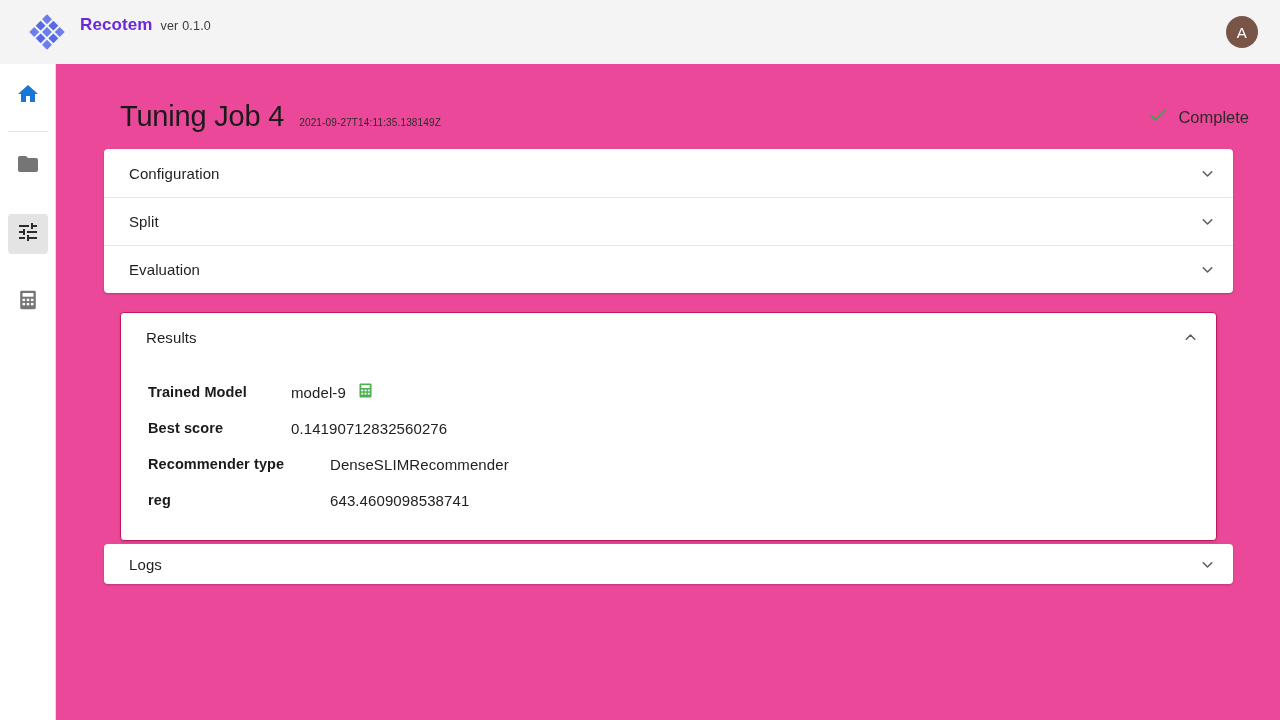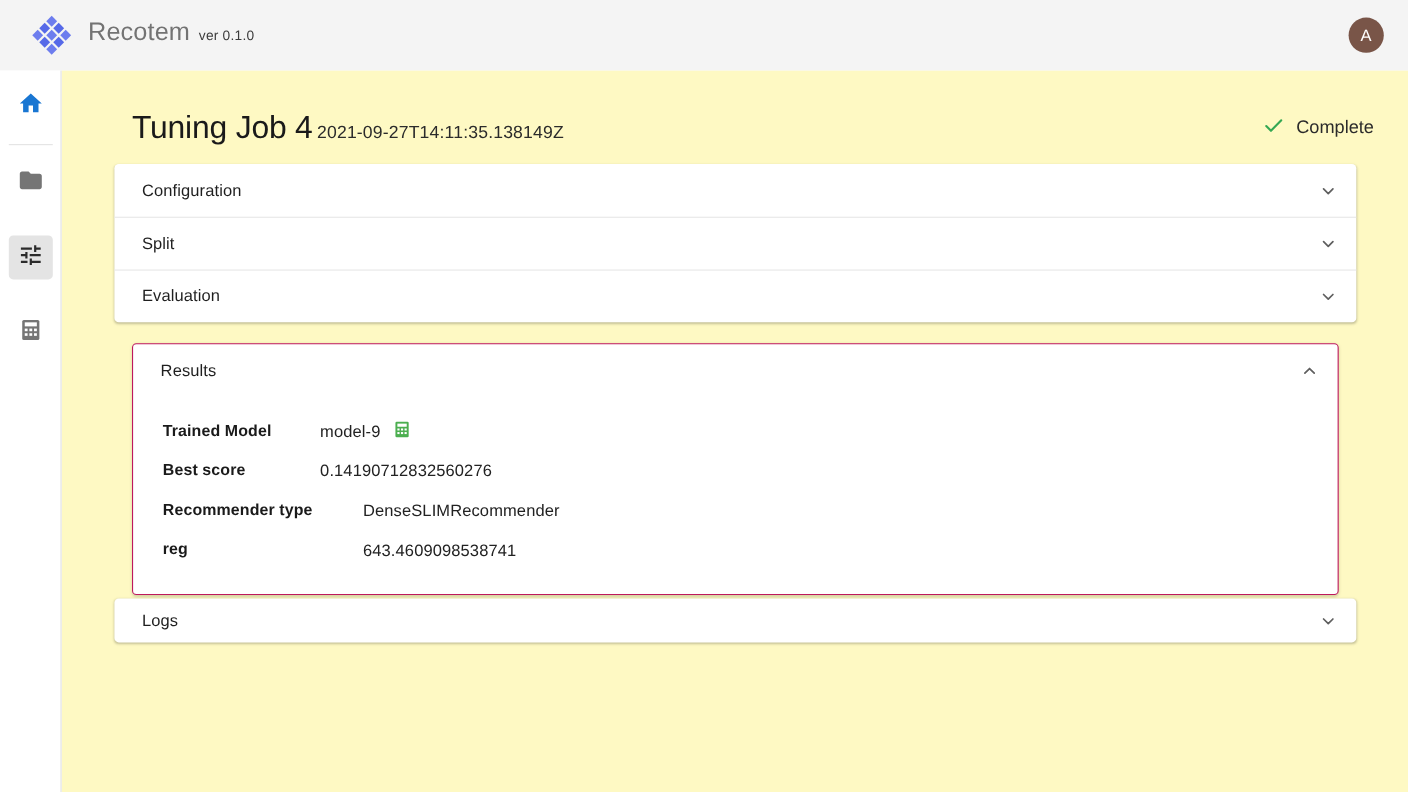--- a/index.html
+++ b/index.html
@@ -37,24 +37,24 @@
     transform: translate(-50%,-50%) rotate(45deg);
     display: grid;
     grid-template-columns: repeat(3, 1fr);
     grid-template-rows: repeat(3, 1fr);
     gap: 1.3px;
   }
   .logo-grid i { display:block; background: #5669e8; }
   .logo-grid i.l { background: #6d7dee; }
 
   .app-title {
-    font-size: 23px;
-    font-weight: 400;
+    font-size: 17px;
+    font-weight: 700;
     letter-spacing: .1px;
-    color: #737373;
+    color: #6d28d9;
   }
   .app-version {
     font-size: 12.5px;
     font-weight: 400;
     color: #3c3c3c;
     margin-left: 8px;
     letter-spacing: .2px;
   }
   .spacer { flex: 1 1 auto; }
   .avatar {
@@ -94,41 +94,41 @@
     margin: 11px 0 14px 0;
   }
   .gap-1 { height: 24px; }
   .gap-2 { height: 24px; }
 
   
   .main {
     position: absolute;
     top: 64px; left: 56px;
     width: 1224px; height: 656px;
-    background: #fef9c3;
+    background: #ec4899;
     overflow: hidden;
   }
 
   .title-row {
     position: absolute;
     left: 64px; top: 36px;
     width: 1129px;
     display: flex;
     align-items: baseline;
   }
   .page-title {
     font-size: 29px;
     font-weight: 400;
     color: #1a1a1a;
     letter-spacing: -.2px;
   }
   .page-subtitle {
-    font-size: 16px;
+    font-size: 10px;
     color: #2b2b2b;
-    margin-left: 4px;
+    margin-left: 15px;
     letter-spacing: .15px;
   }
   .status {
     margin-left: auto;
     display: flex;
     align-items: center;
     gap: 9px;
     font-size: 16.5px;
     color: #2b2b2b;
   }

